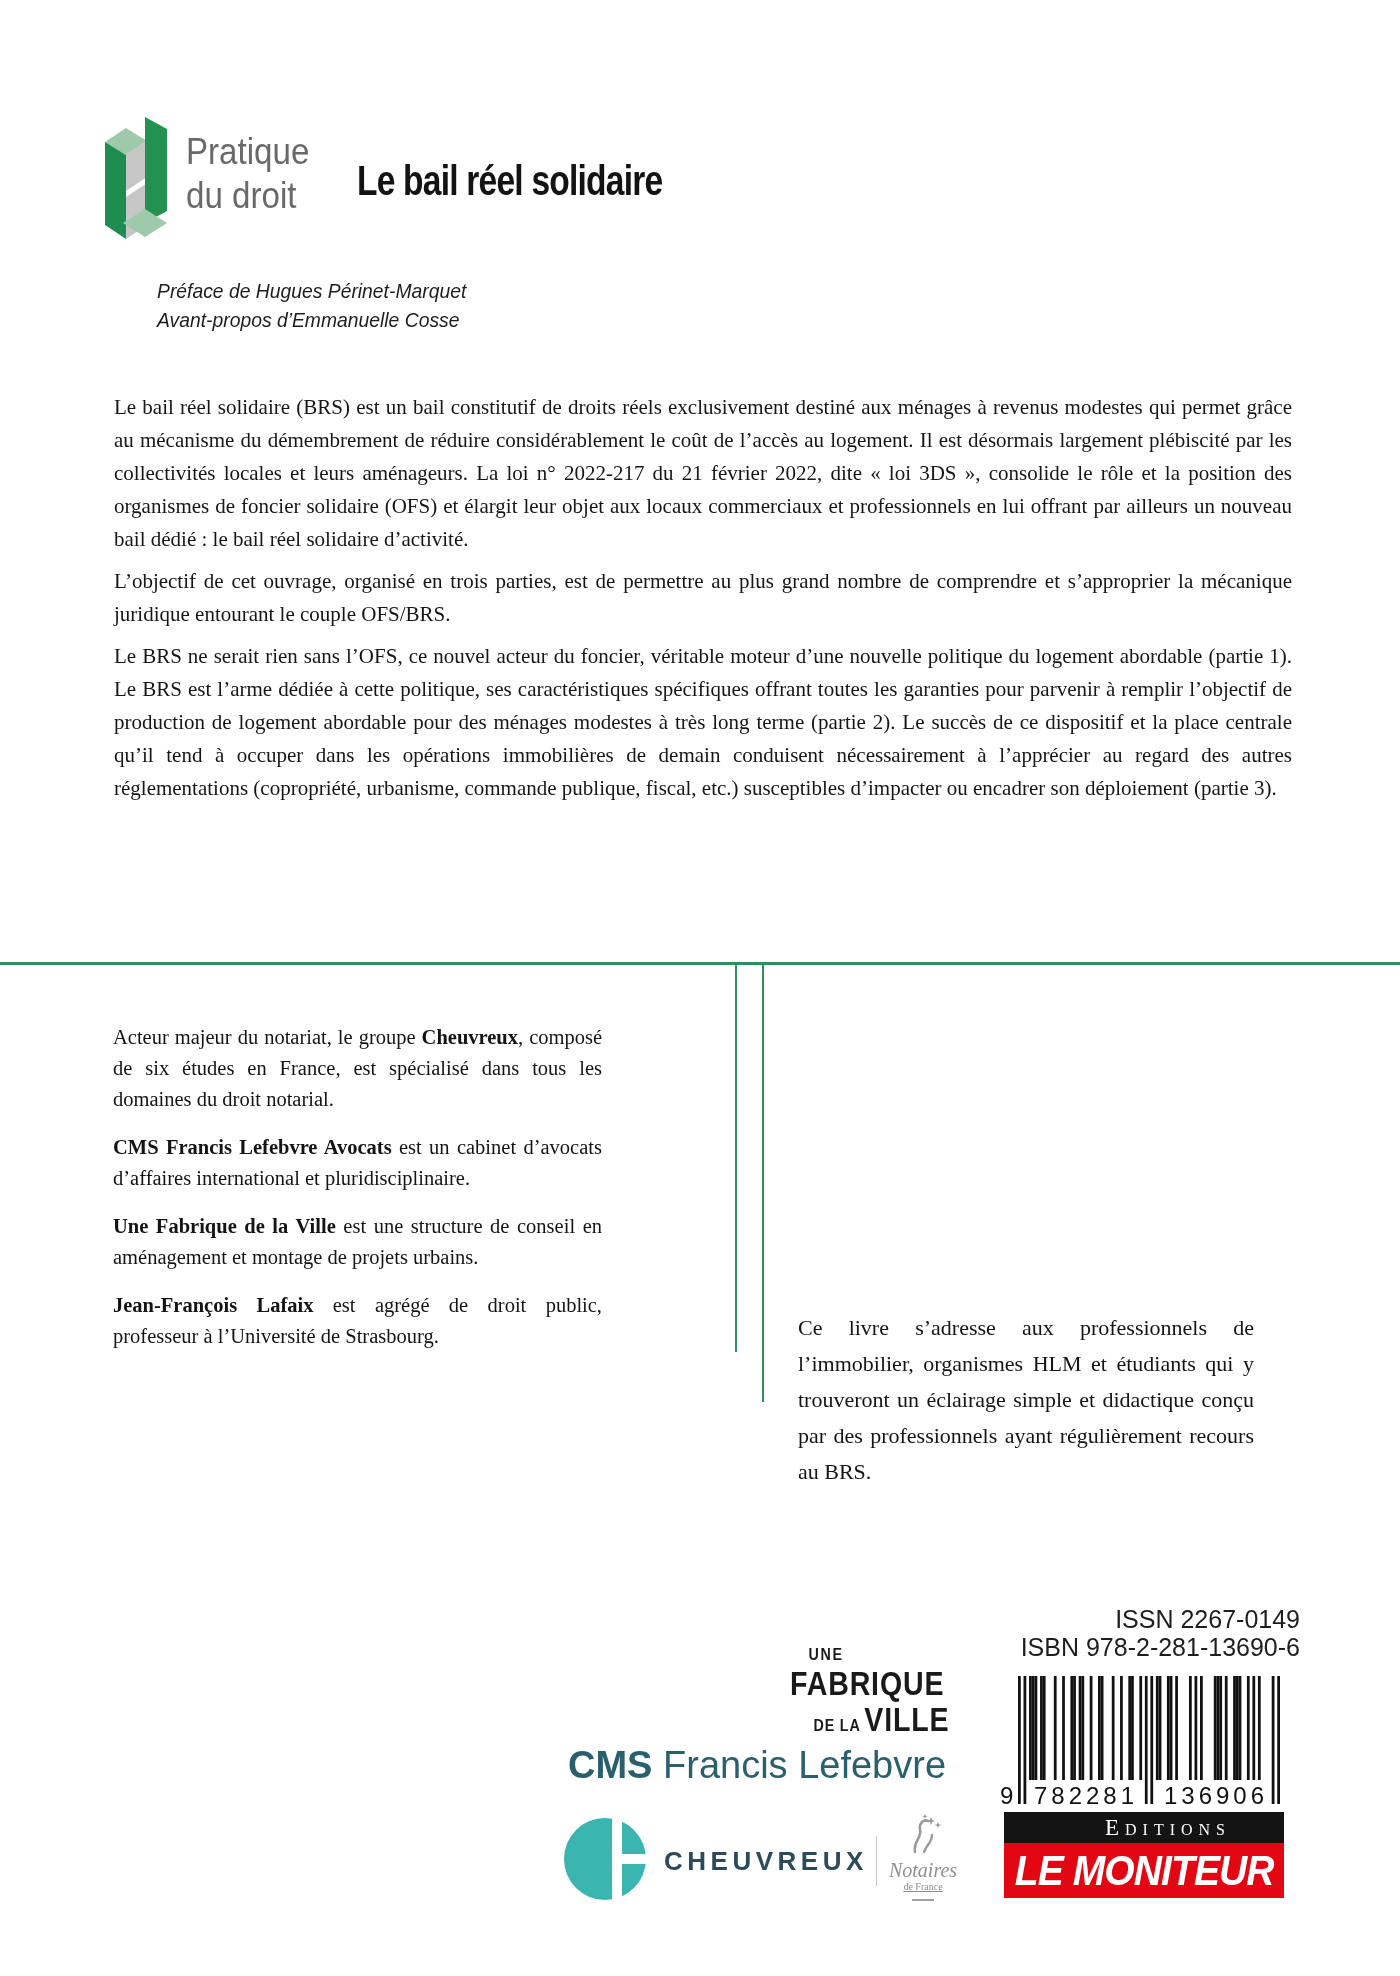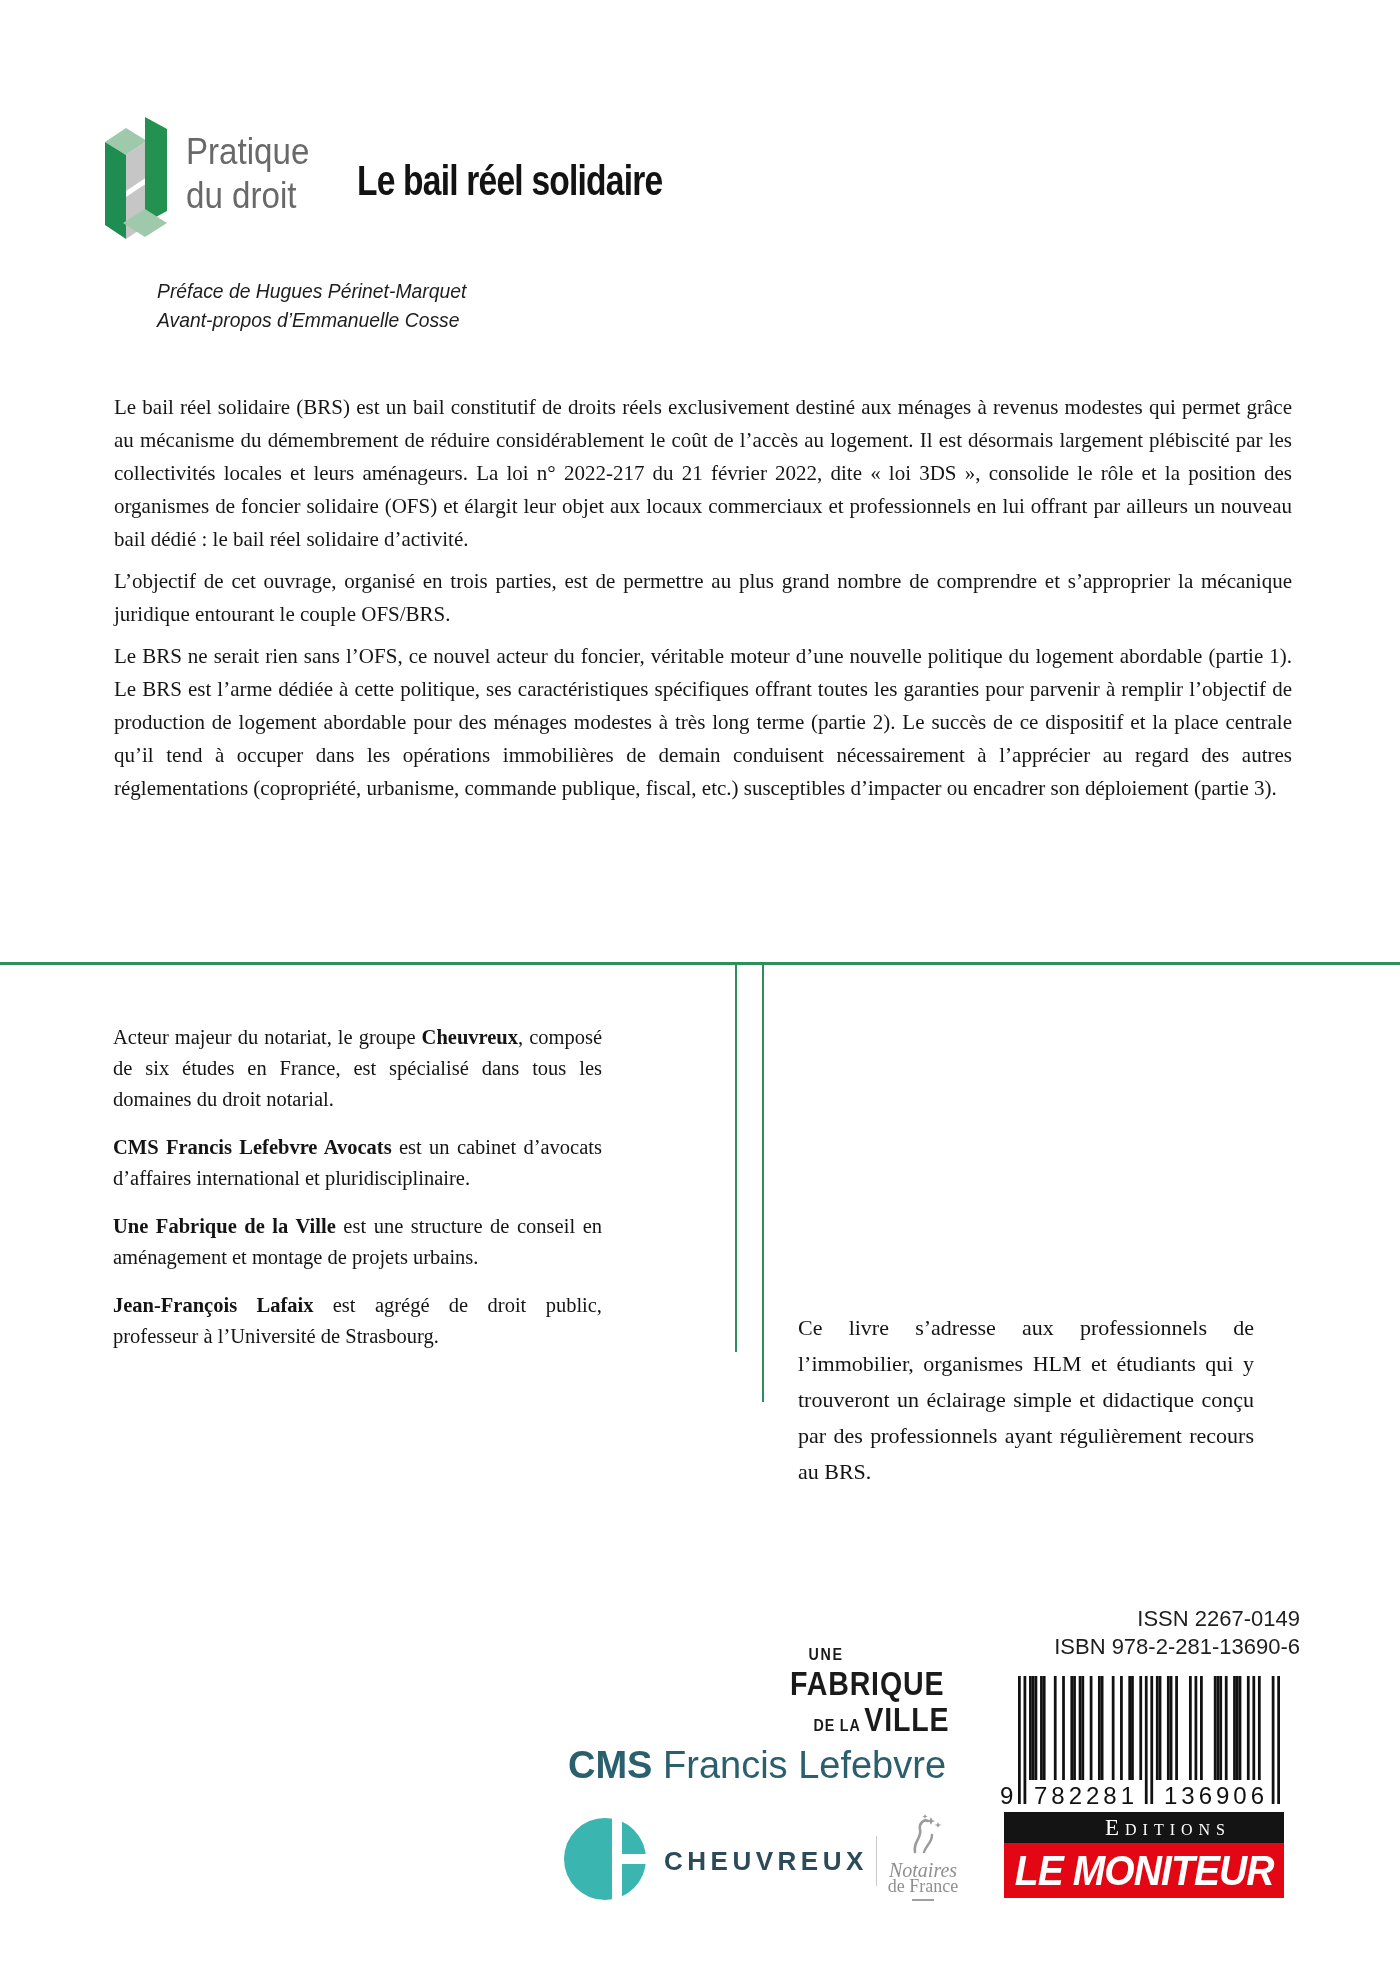--- a/index.html
+++ b/index.html
@@ -53,26 +53,26 @@
   .cms { left:568px; top:1724px; font-family:"Liberation Sans",sans-serif;
          font-size:38px; color:#2a5f6d; white-space:nowrap; }
   .cms b { font-weight:700; }
 
   
   .cheuvreux-text { left:664px; top:1826px; font-family:"Liberation Sans",sans-serif;
          font-size:26px; font-weight:700; letter-spacing:4.5px; color:#2c4b5a; }
   .cn-divider { left:876px; top:1816px; width:1px; height:50px; background:#c9c9c9; }
   .notaires { left:882px; top:1794px; width:82px; text-align:center; color:#8f8f8f; }
   .notaires .n1 { font-style:italic; font-size:20px; line-height:20px; margin-top:2px; }
-  .notaires .n2 { font-size:18px; line-height:13px; }
+  .notaires .n2 { font-size:10px; line-height:13px;text-decoration:underline; }
   .notaires .dash { width:22px; height:2px; background:#9f9f9f; margin:6px auto 0; }
 
   
   .pubnums { right:100px; top:1585px; width:320px; text-align:right;
-             font-family:"Liberation Sans",sans-serif; font-size:22px;
+             font-family:"Liberation Sans",sans-serif; font-size:25px;
              line-height:28px; color:#1e1e1e; }
   .bc-digit { top:1762px; font-family:"Liberation Sans",sans-serif; font-size:24px;
               color:#111; }
   .bc-first { left:1000px; }
   .bc-left  { left:1030px; width:112px; text-align:center; letter-spacing:4px; }
   .bc-right { left:1160px; width:112px; text-align:center; letter-spacing:4px; }
 
   
   .moniteur { left:1004px; top:1792px; width:280px; }
   .moniteur .black { background:#141414; height:31px; text-align:center;padding-left:48px; }

